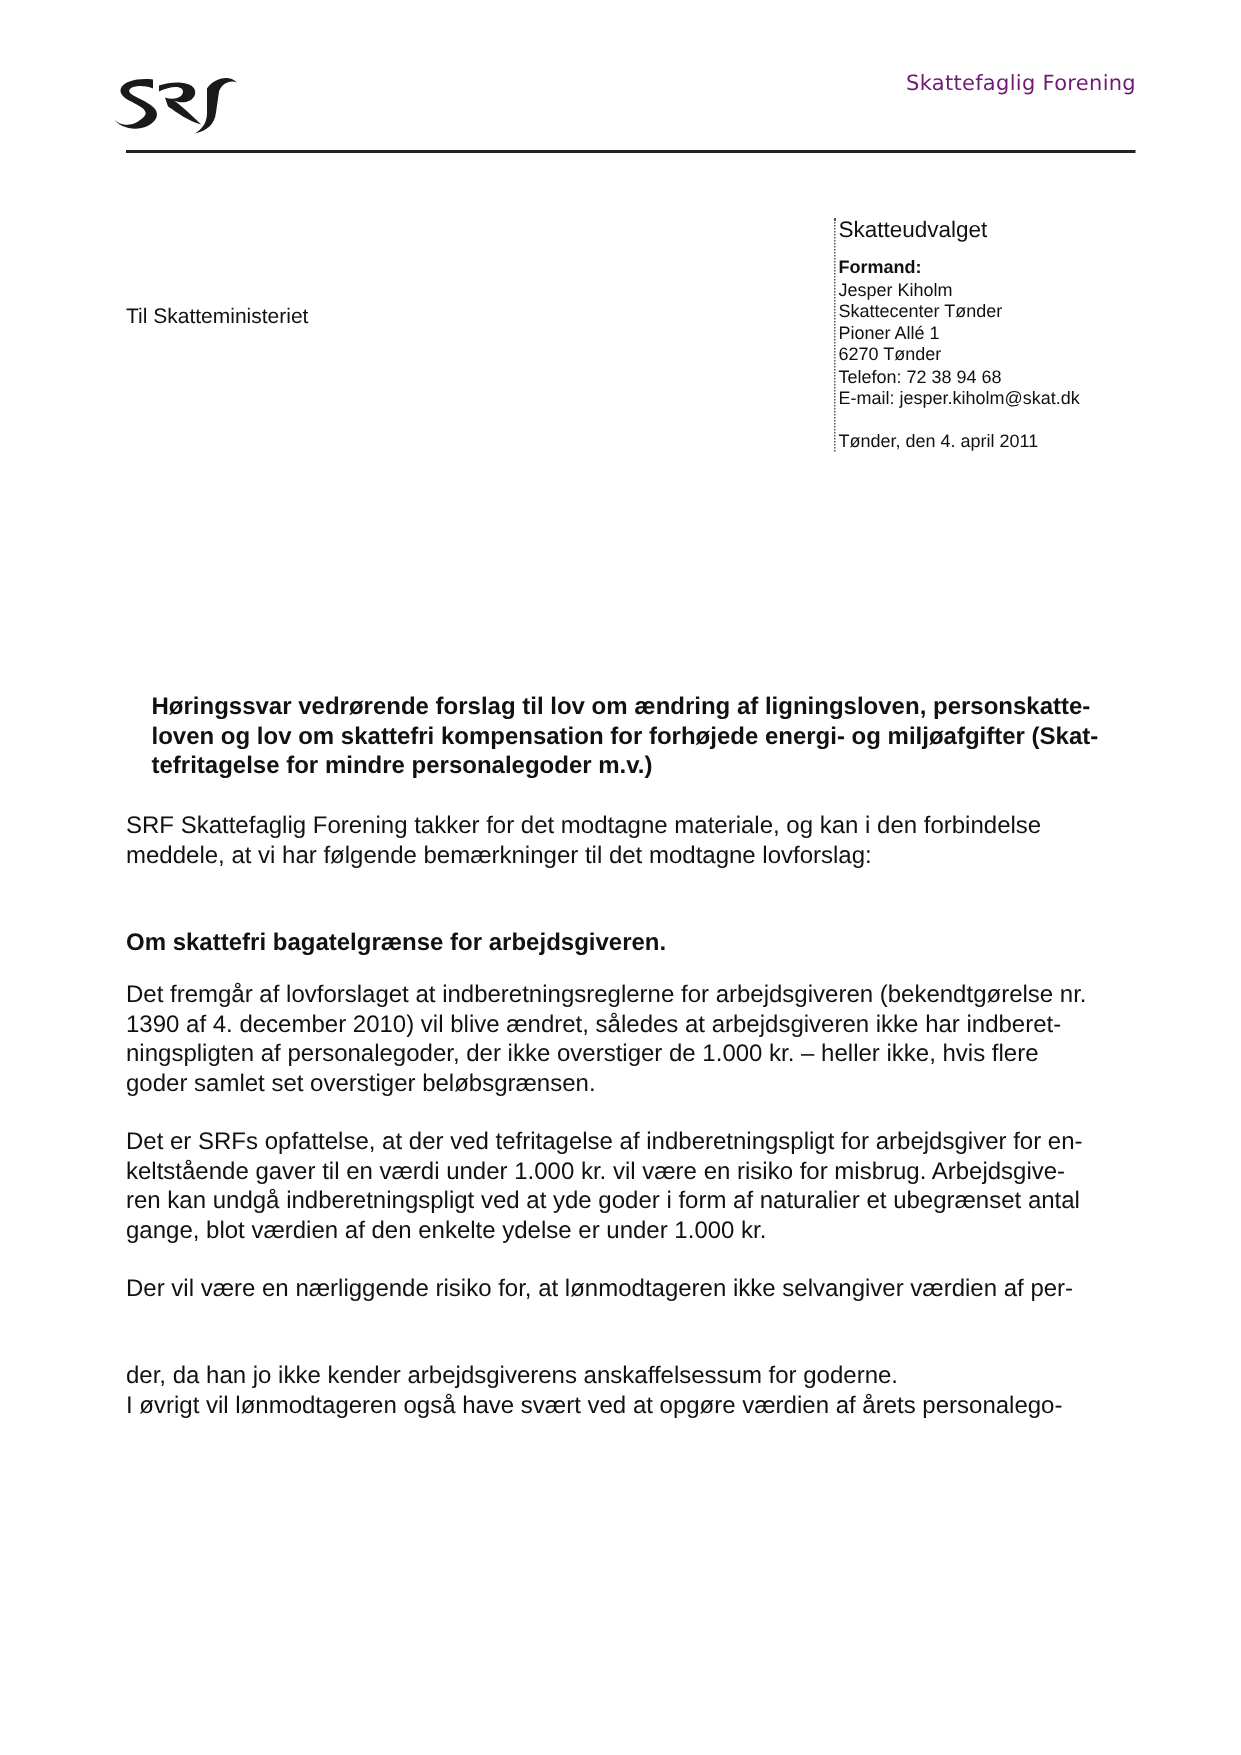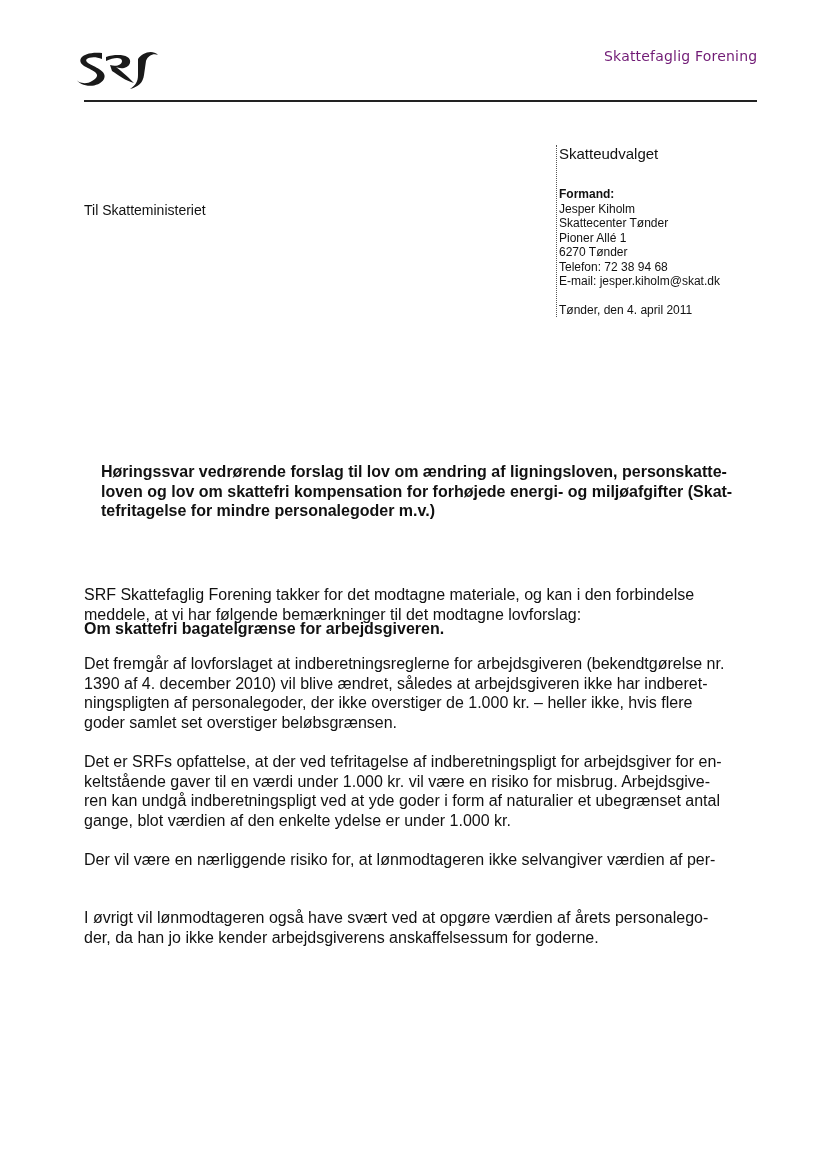--- a/index.html
+++ b/index.html
@@ -5,21 +5,21 @@
     html, body { margin: 0; padding: 0; background: #ffffff; }
     body { width: 827px; height: 1170px; position: relative; overflow: hidden;
            font-family: "Liberation Sans", sans-serif; color: #111; }
     .logo { position: absolute; left: 72px; top: 45px; width: 100px; height: 50px; }
     .org-name { position: absolute; left: 604px; top: 48px; font-family: "DejaVu Sans", sans-serif;
                 font-size: 14px; color: #701a75; letter-spacing: 0.2px; }
     .header-rule { position: absolute; left: 84px; top: 100px; width: 673px; height: 2px; background: #222; }
     .recipient { position: absolute; left: 84px; top: 202px; font-size: 14px; }
     .sender { position: absolute; left: 556px; top: 145px; border-left: 1px dotted #555; padding-left: 2px;
               font-size: 12px; line-height: 14.5px; }
-    .sender .committee { font-size: 15px; line-height: 18px; margin-bottom: 24px; display: block; }
+    .sender .committee { font-size: 15px; line-height: 18px; margin-bottom: 8px; display: block; }
     .sender .role { font-weight: bold; display: block; }
     .sender .line { display: block; }
     .sender .date { display: block; margin-top: 14px; }
     .subject { position: absolute; left: 84px; top: 462px; width: 680px; font-weight: bold; font-size: 16px; line-height: 19.5px; margin-left: 17px; }
     .para { position: absolute; left: 84px; width: 680px; font-size: 16px; line-height: 19.5px; }
     .section-head { position: absolute; left: 84px; top: 620px; font-weight: bold; font-size: 16px; }
     .b { display: block; white-space: nowrap; }
   </style>
 </head>
 <body>
@@ -45,21 +45,21 @@
   <span class="line">E-mail: jesper.kiholm@skat.dk</span>
   <span class="date">Tønder, den 4. april 2011</span>
 </div>
 
 <div class="subject">
   <span class="b">Høringssvar vedrørende forslag til lov om ændring af ligningsloven, personskatte-</span>
   <span class="b">loven og lov om skattefri kompensation for forhøjede energi- og miljøafgifter (Skat-</span>
   <span class="b">tefritagelse for mindre personalegoder m.v.)</span>
 </div>
 
-<div class="para" style="top:541px;margin-top:44px;">
+<div class="para" style="top:541px;">
   <span class="b">SRF Skattefaglig Forening takker for det modtagne materiale, og kan i den forbindelse</span>
   <span class="b">meddele, at vi har følgende bemærkninger til det modtagne lovforslag:</span>
 </div>
 
 <div class="section-head">Om skattefri bagatelgrænse for arbejdsgiveren.</div>
 
 <div class="para" style="top:654px;">
   <span class="b">Det fremgår af lovforslaget at indberetningsreglerne for arbejdsgiveren (bekendtgørelse nr.</span>
   <span class="b">1390 af 4. december 2010) vil blive ændret, således at arbejdsgiveren ikke har indberet-</span>
   <span class="b">ningspligten af personalegoder, der ikke overstiger de 1.000 kr. – heller ikke, hvis flere</span>
@@ -71,15 +71,15 @@
   <span class="b">keltstående gaver til en værdi under 1.000 kr. vil være en risiko for misbrug. Arbejdsgive-</span>
   <span class="b">ren kan undgå indberetningspligt ved at yde goder i form af naturalier et ubegrænset antal</span>
   <span class="b">gange, blot værdien af den enkelte ydelse er under 1.000 kr.</span>
 </div>
 
 <div class="para" style="top:850px;">
   <span class="b">Der vil være en nærliggende risiko for, at lønmodtageren ikke selvangiver værdien af per-</span>
 </div>
 
 <div class="para" style="top:908px;">
+  <span class="b">der, da han jo ikke kender arbejdsgiverens anskaffelsessum for goderne.</span>
   <span class="b">I øvrigt vil lønmodtageren også have svært ved at opgøre værdien af årets personalego-</span>
-  <span class="b">der, da han jo ikke kender arbejdsgiverens anskaffelsessum for goderne.</span>
 </div>
 
 </body></html>

